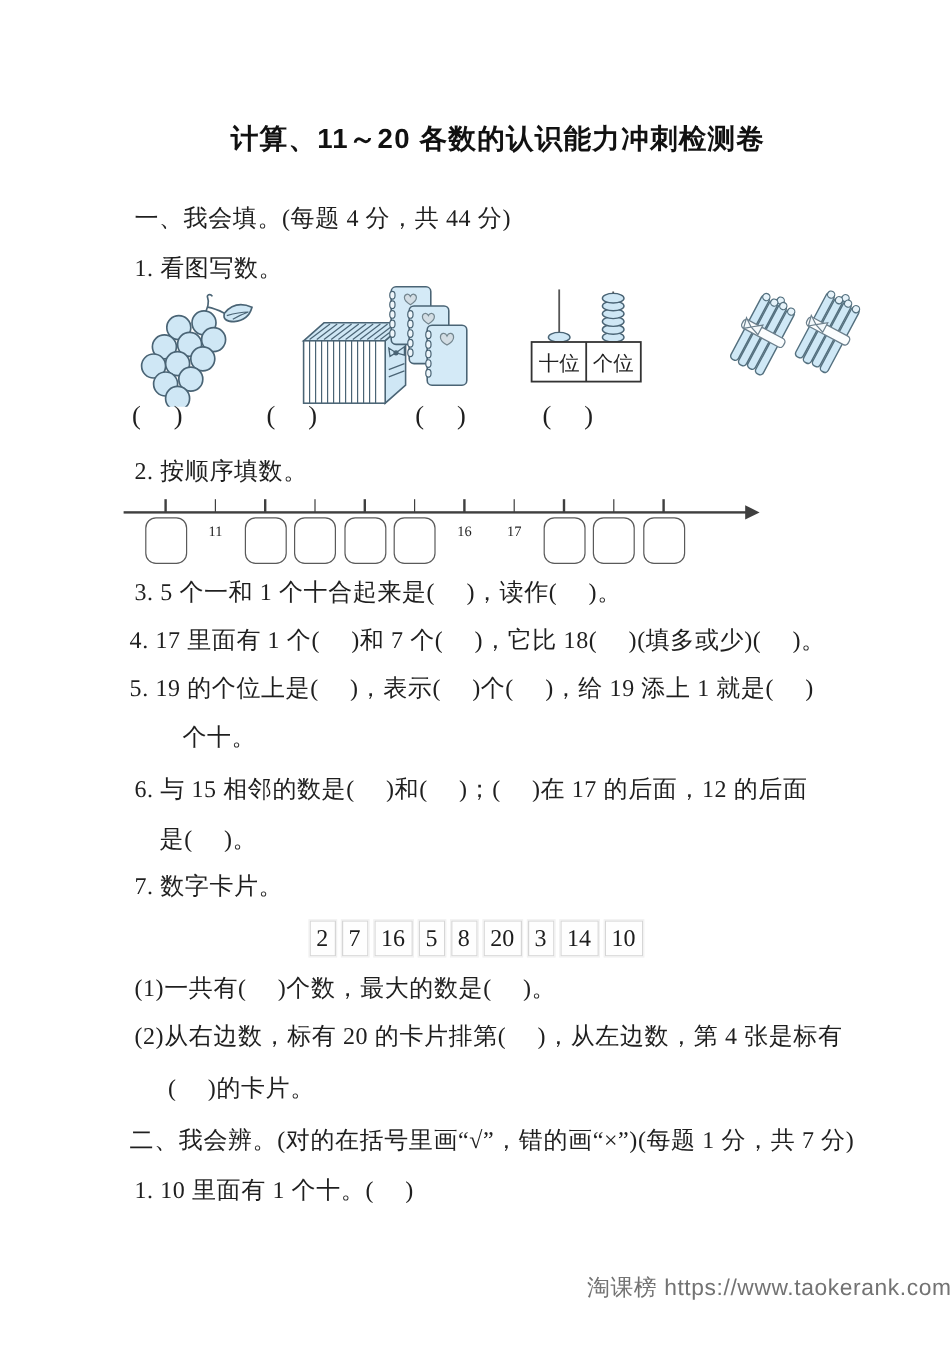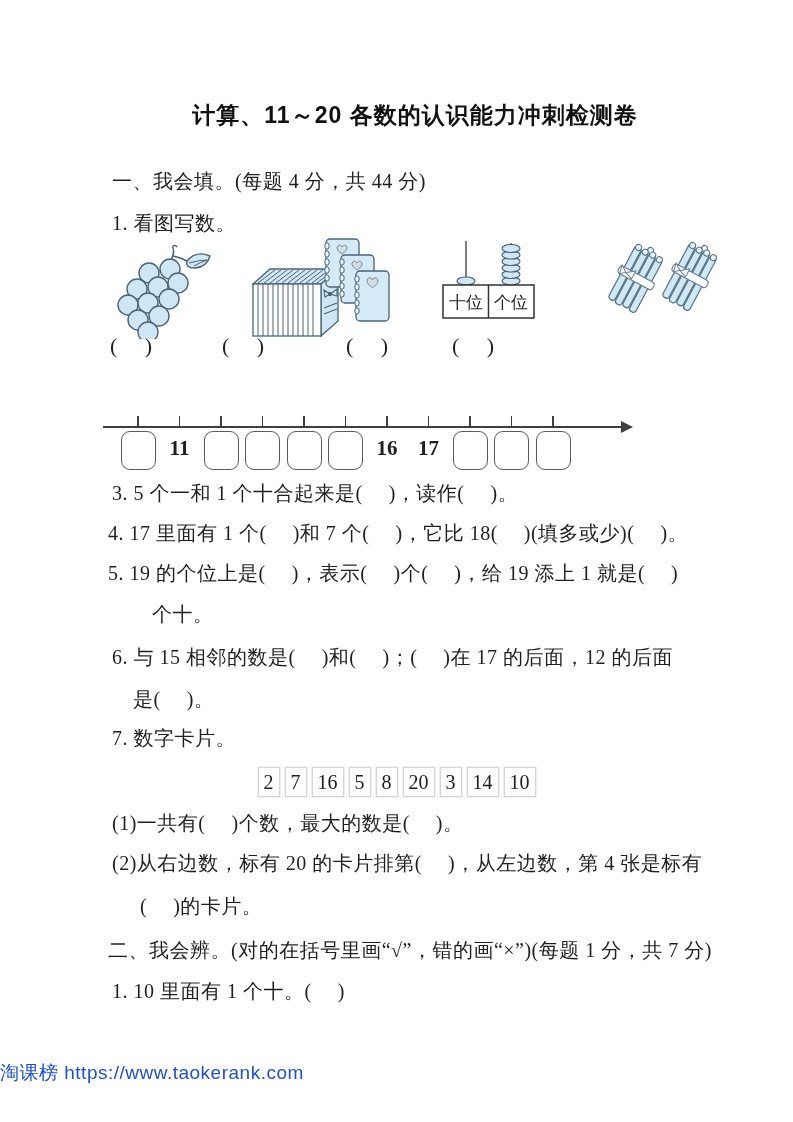--- a/index.html
+++ b/index.html
@@ -23,29 +23,29 @@
   .paren-row span:nth-child(3){left:346px;}
   .paren-row span:nth-child(4){left:452px;}
   
   .numberline{position:absolute; left:103px; top:413px; width:560px; height:64px;}
   .nl-axis{position:absolute; left:0; top:13px; width:520px; height:1.6px; background:#3f3f3f;}
   .nl-arrow{position:absolute; left:518px; top:8px; width:0; height:0;
     border-left:12px solid #3f3f3f; border-top:6px solid transparent; border-bottom:6px solid transparent;}
   .nl-item{position:absolute; top:3px; width:42px; text-align:center;}
   .nl-tick{width:1.6px; height:11px; background:#3f3f3f; margin:0 auto;}
   .nl-box{width:33px; height:37px; border:1.6px solid #5a5a5a; border-radius:9px; background:#fff; margin:4px auto 0;}
-  .nl-num{font-size:21px; margin-top:9px; color:#1f1f1f;font-weight:bold;}
+  .nl-num{font-size:12px; margin-top:9px; color:#1f1f1f;}
   
   .cards{position:absolute; top:767px; left:0; right:0; display:flex; justify-content:center; gap:5px;}
   .card{border:1.4px solid #d6d6d6; outline:1px solid #f1f1f1; background:#fefefe;
     font-size:20px; color:#1c1c1c; padding:1px 5px; line-height:26px;}
   .footer{
-    position:absolute; top:1060px; left:0; right:0; text-align:left;
+    position:absolute; top:1060px; left:0; right:0; text-align:right;
     font-family:"Liberation Sans","DejaVu Sans",sans-serif;
-    font-size:19px; color:#1d4ed8; letter-spacing:0.5px;
+    font-size:19px; color:#737373; letter-spacing:0.5px;
   }
 </style>
 </head>
 <body>
 
 <div class="page">
 
   <div class="title">计算、11～20 各数的认识能力冲刺检测卷</div>
 
   <div class="line" style="top:168px;">一、我会填。(每题 4 分，共 44 分)</div>
@@ -209,20 +209,21 @@
     </g>
   </svg>
 
   <div class="paren-row">
       <span>(　 )</span>
       <span>(　 )</span>
       <span>(　 )</span>
       <span>(　 )</span>
     </div>
 
+  <div class="line" style="top:379px;">2. 按顺序填数。</div>
 
   <div class="numberline">
     <div class="nl-axis"></div>
     <div class="nl-arrow"></div>
     <div>
         <div class="nl-item" style="left: 14px;">
           <div class="nl-tick"></div>
           <div class="nl-box"></div>
         </div>
         <div class="nl-item" style="left: 55.5px;">

